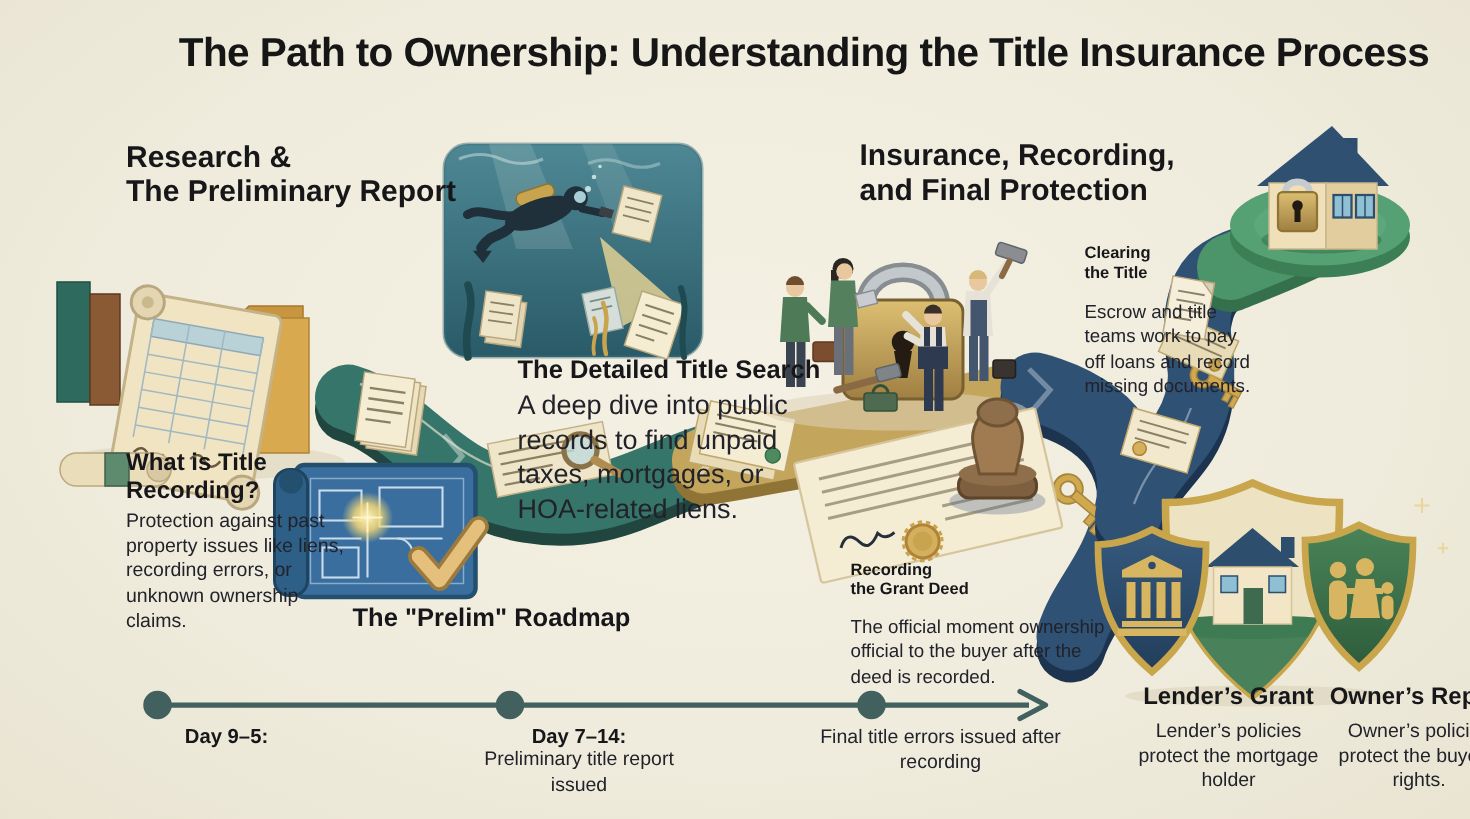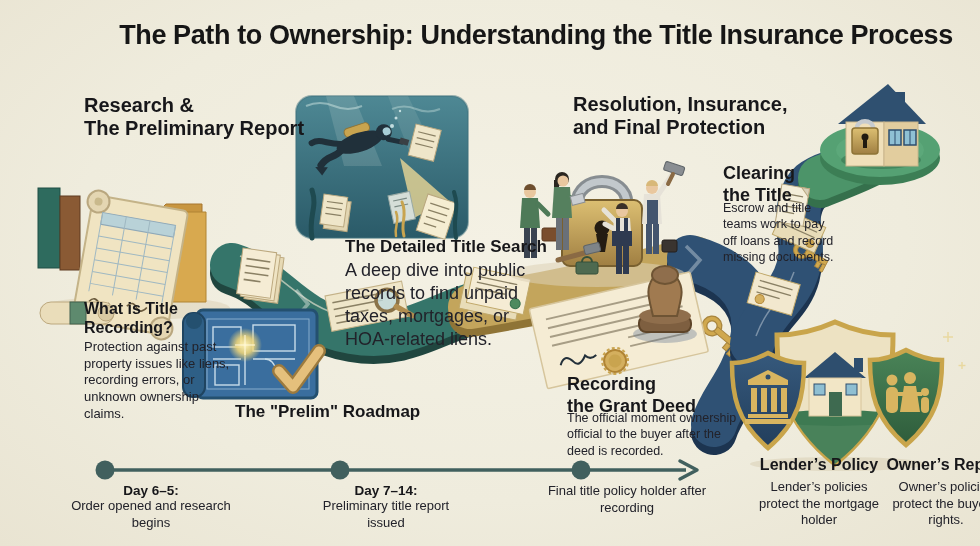--- a/index.html
+++ b/index.html
@@ -7,21 +7,21 @@
     position:relative;width:980px;height:546px;overflow:hidden;
     background:radial-gradient(ellipse at 50% 45%, #f4f1e4 0%, #efecdd 60%, #e9e4d2 100%);
     font-family:"Liberation Sans", sans-serif;color:#1b1b1b;
   }
   .abs{position:absolute;}
   .art{position:absolute;left:0;top:0;z-index:1;}
   .txt{z-index:2;padding-left:46px;}
   .h1{font-size:27px;font-weight:700;letter-spacing:-0.4px;text-align:center;color:#161616;}
   .h2{font-size:20px;font-weight:700;line-height:1.15;white-space:pre-line;color:#17171a;}
   .h3{font-size:17px;font-weight:700;color:#17171a;}
-  .h4{font-size:18px;font-weight:700;line-height:1.2;white-space:pre-line;color:#17171a;}
+  .h4{font-size:11px;font-weight:700;line-height:1.2;white-space:pre-line;color:#17171a;}
   .body{font-size:18px;line-height:1.28;color:#22222a;}
   .body-sm{font-size:12.5px;line-height:1.3;color:#22222a;}
   .center{text-align:center;}
   .tl-label{font-weight:700;font-size:13.5px;color:#17171a;}
   .tl-detail{font-size:13px;line-height:1.28;color:#22222a;}
   .policy-h{font-weight:700;font-size:16px;color:#17171a;}
 </style>
 </head>
 <body>
 
@@ -453,45 +453,44 @@
 
   <div class="abs txt h4" style="left:38px;top:299px;font-size:16px">What is Title
 Recording?</div>
   <div class="abs txt h3" style="left:299px;top:237px">The Detailed Title Search</div>
 
   <div class="abs txt body" style="left:38px;top:339px;width:150px;font-size:13px">Protection against past property issues like liens, recording errors, or unknown ownership claims.</div>
   <div class="abs txt body" style="left:299px;top:259px;width:212px">A deep dive into public records to find unpaid taxes, mortgages, or HOA-related liens.</div>
 
   <div class="abs txt h3" style="left:189px;top:402px">The "Prelim" Roadmap</div>
 
-  <div class="abs txt h2" style="left:527px;top:93px">Resolution, Insurance,
+  <div class="abs txt h2" style="left:527px;top:93px">Insurance, Recording,
 and Final Protection</div>
 
   <div class="abs txt h4" style="left:677px;top:163px">Clearing
 the Title</div>
   <div class="abs txt body-sm" style="left:677px;top:200px;width:112px">Escrow and title teams work to pay off loans and record missing documents.</div>
 
   <div class="abs txt h4" style="left:521px;top:374px">Recording
 the Grant Deed</div>
   <div class="abs txt body-sm" style="left:521px;top:410px;width:182px">The official moment ownership official to the buyer after the deed is recorded.</div>
 
   <div class="abs txt center" style="left:25px;top:483px;width:160px">
-    <div class="tl-label">Day 6–5:</div>
-    <div class="tl-detail">Order opened and research begins</div>
+    <div class="tl-label">Day 9–5:</div>
   </div>
   <div class="abs txt center" style="left:260px;top:483px;width:160px">
     <div class="tl-label">Day 7–14:</div>
     <div class="tl-detail">Preliminary title report issued</div>
   </div>
   <div class="abs txt center" style="left:494px;top:483px;width:174px">
-    <div class="tl-detail">Final title policy holder after recording</div>
+    <div class="tl-detail">Final title errors issued after recording</div>
   </div>
 
   <div class="abs txt center" style="left:711px;top:456px;width:124px">
-    <div class="policy-h">Lender’s Policy</div>
+    <div class="policy-h">Lender’s Grant</div>
     <div class="tl-detail" style="margin-top:5px">Lender’s policies protect the mortgage holder</div>
   </div>
   <div class="abs txt center" style="left:836px;top:456px;width:128px">
     <div class="policy-h">Owner’s Report</div>
     <div class="tl-detail" style="margin-top:5px">Owner’s policies protect the buyer’s rights.</div>
   </div>
 
 </div>
 
 </body></html>

